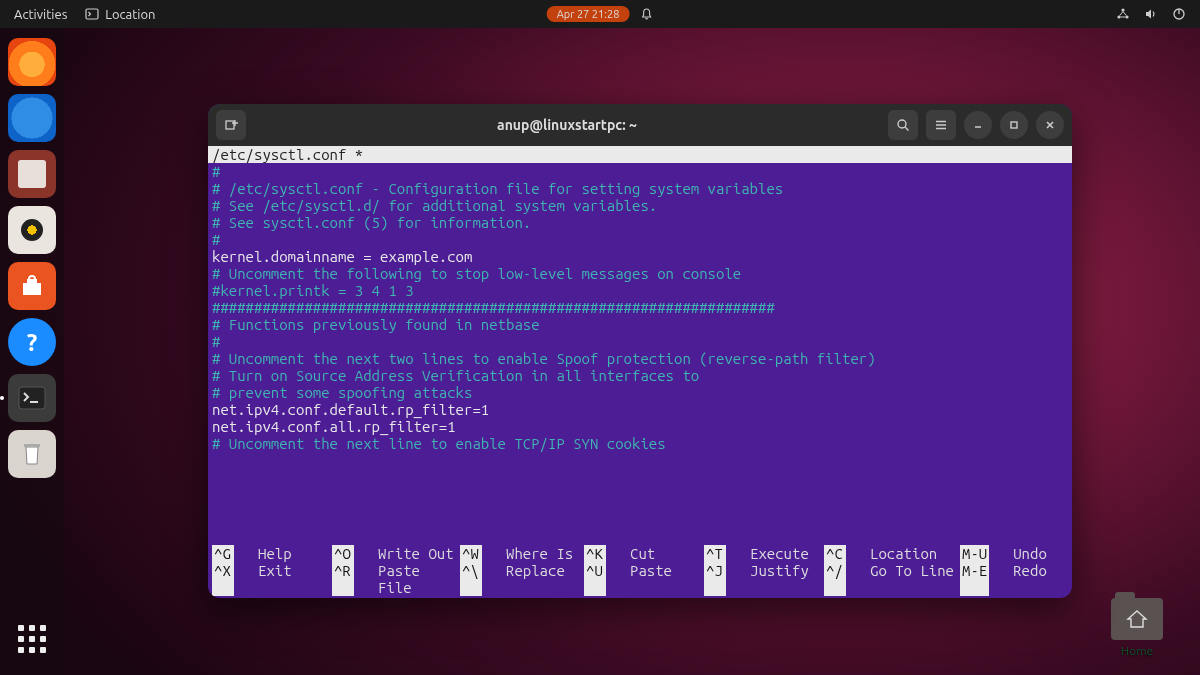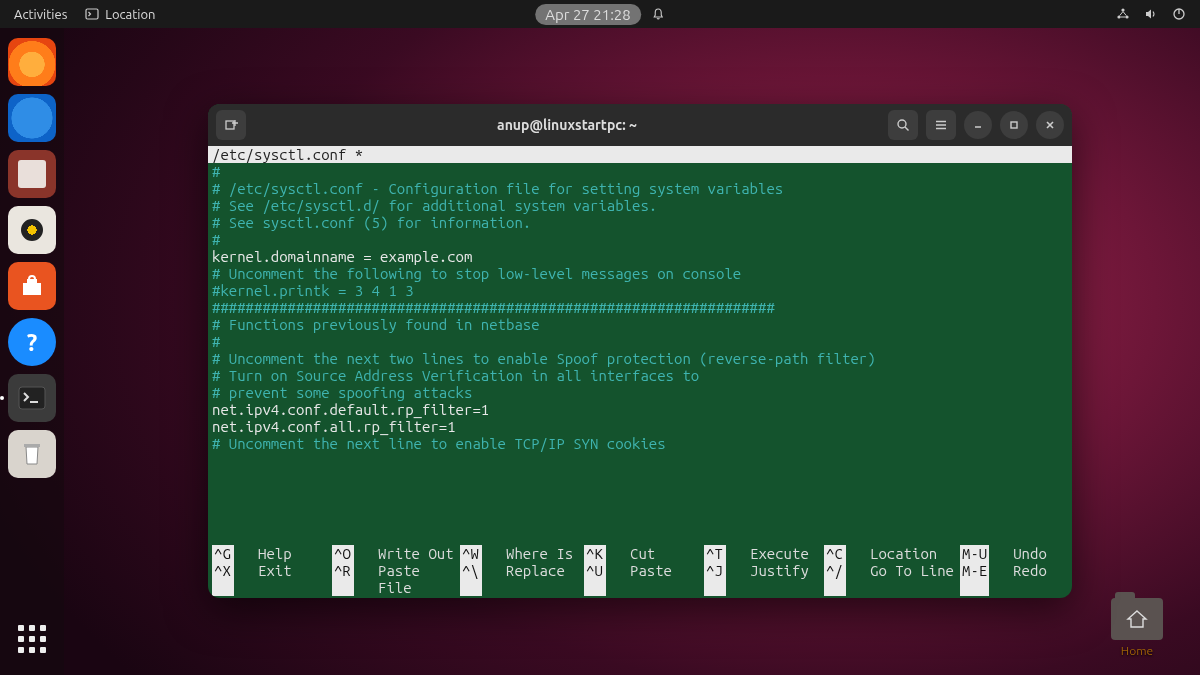--- a/index.html
+++ b/index.html
@@ -12,21 +12,21 @@
 
 .top-panel {
   position: absolute; top: 0; left: 0; right: 0; height: 28px;
   background: #1a1a1a; display: flex; align-items: center;
   font-size: 13px; color: #ddd; z-index: 10;
 }
 .tp-left { display: flex; align-items: center; gap: 18px; padding-left: 14px; }
 .tp-app { display: flex; align-items: center; gap: 6px; }
 .tp-center { position: absolute; left: 50%; transform: translateX(-50%);
   display: flex; align-items: center; gap: 10px; }
-.tp-date { background: #737373; padding: 2px 10px; border-radius: 11px; font-size: 15px; }
+.tp-date { background: #c2410c; padding: 2px 10px; border-radius: 11px; font-size: 11px; }
 .tp-right { margin-left: auto; display: flex; align-items: center; gap: 14px; padding-right: 14px; }
 .tp-icon { width: 14px; height: 14px; display: inline-flex; align-items: center; justify-content: center; }
 
 
 .dock {
   position: absolute; left: 0; top: 28px; bottom: 0; width: 64px;
   background: rgba(20,10,15,0.55);
   display: flex; flex-direction: column; align-items: center;
   padding-top: 10px; gap: 8px; z-index: 8;
 }
@@ -44,32 +44,32 @@
   width: 48px; height: 48px; margin-bottom: 12px;
   display: grid; grid-template-columns: repeat(3,6px); grid-template-rows: repeat(3,6px);
   gap: 5px; align-content: center; justify-content: center;
 }
 .dock-apps span { background: #eee; width: 6px; height: 6px; border-radius: 1px; }
 
 
 .desktop-folder {
   position: absolute; right: 28px; bottom: 18px; width: 70px;
   display: flex; flex-direction: column; align-items: center; gap: 4px;
-  color: #a16207; font-size: 12px; text-shadow: 0 1px 2px #000;
+  color: #14532d; font-size: 12px; text-shadow: 0 1px 2px #000;
 }
 .folder-body {
   width: 52px; height: 42px; background: #5a5250; border-radius: 4px;
   position: relative; display: flex; align-items: center; justify-content: center;
 }
 .folder-body::before { content:""; position:absolute; top:-6px; left:4px; width:20px; height:8px; background:#5a5250; border-radius:3px 3px 0 0;}
 
 
 .window {
   position: absolute; left: 208px; top: 104px; width: 864px; height: 494px;
-  background: #14532d; border-radius: 12px; overflow: hidden;
+  background: #4c1d95; border-radius: 12px; overflow: hidden;
   box-shadow: 0 12px 40px rgba(0,0,0,0.6);
   display: flex; flex-direction: column;
 }
 .titlebar {
   height: 42px; background: #2b2b2b; display: flex; align-items: center;
   padding: 0 8px; gap: 8px;
 }
 .tb-left, .tb-right { display: flex; align-items: center; gap: 8px; }
 .tb-left { flex: 0 0 auto; }
 .tb-title { flex: 1; text-align: center; font-size: 14px; color: #ddd; font-weight: 600; }

